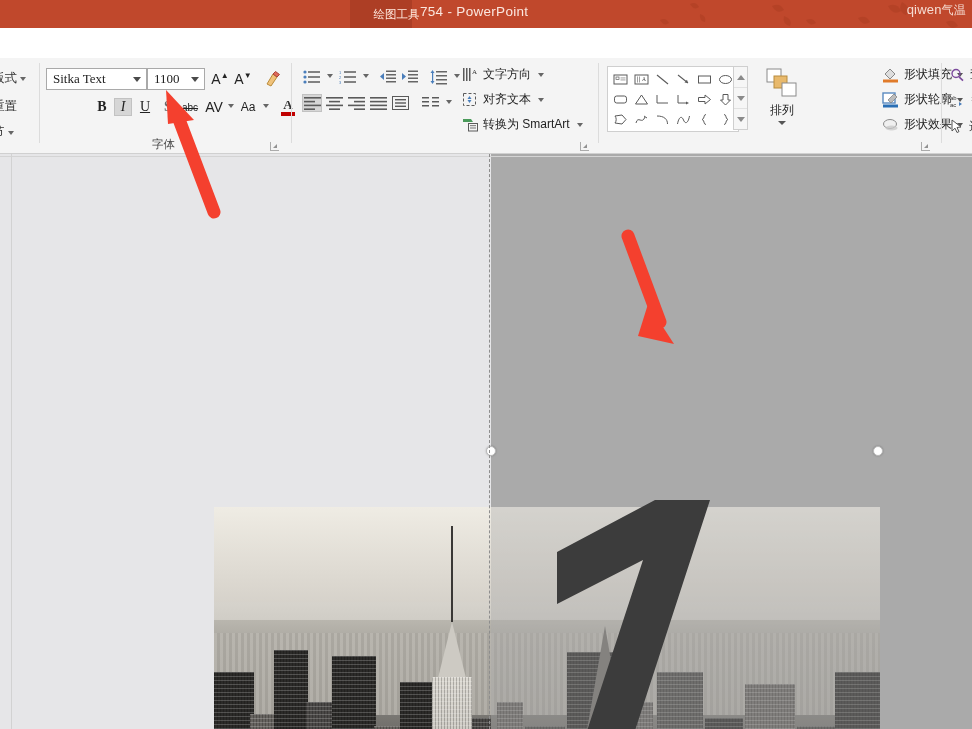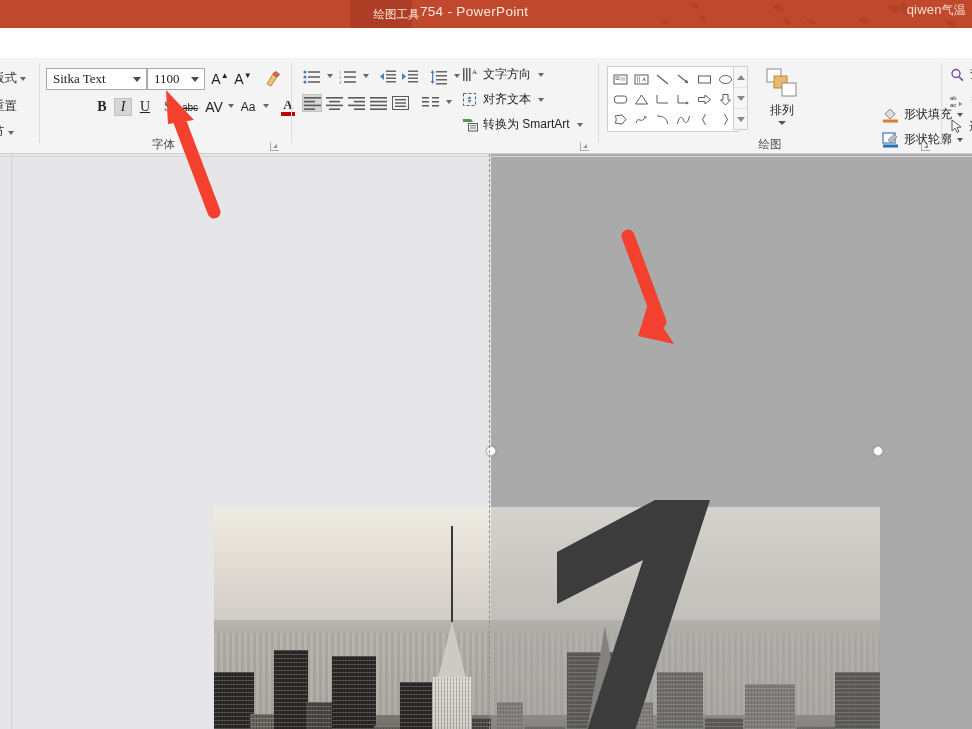--- a/index.html
+++ b/index.html
@@ -155,21 +155,21 @@
     align-items: center; width: 52px;
   }
   .big-btn .lbl { font-size: 12px; color: #222; margin-top: 2px; white-space: nowrap; }
   .big-btn .caret {
     width: 0; height: 0; margin-top: 2px;
     border-left: 4px solid transparent; border-right: 4px solid transparent;
     border-top: 4px solid #555;
   }
   .row-btn {
     position: absolute; display: flex; align-items: center; gap: 5px;
-    font-size: 12px; color: #222; white-space: nowrap; margin-top: 40px;
+    font-size: 12px; color: #222; white-space: nowrap;
   }
   .row-btn .caret {
     width: 0; height: 0;
     border-left: 3.5px solid transparent; border-right: 3.5px solid transparent;
     border-top: 4px solid #555;
   }
 
   
   .edit-item {
     position: absolute; display: flex; align-items: center; gap: 5px;
@@ -655,21 +655,20 @@
       </div>
       <div class="row-btn" style="left:280px;top:58px">
         <svg width="17" height="16" viewBox="0 0 17 16">
           <ellipse cx="8" cy="7" rx="6.5" ry="4.5" fill="#f0f0f0" stroke="#8a8a8a"></ellipse>
           <ellipse cx="9.5" cy="11" rx="6" ry="2.4" fill="#c8c8c8" opacity=".75"></ellipse>
         </svg>
         <span>形状效果</span>
         <i class="caret"></i>
       </div>
 
-      <div class="grp-label">绘图</div>
       <div class="dlg-launcher" style="right:8px"></div>
     </div>
     <div class="grp-sep" style="left:941px"></div>
 
     <div class="grp" style="left:946px;width:60px">
       <div class="edit-item" style="left:4px;top:8px">
         <svg width="15" height="14" viewBox="0 0 15 14">
           <circle cx="6" cy="5.5" r="4" fill="none" stroke="#7b4a9c" stroke-width="1.4"></circle>
           <line x1="9" y1="8.8" x2="13" y2="12.6" stroke="#7b4a9c" stroke-width="1.6"></line>
         </svg>

